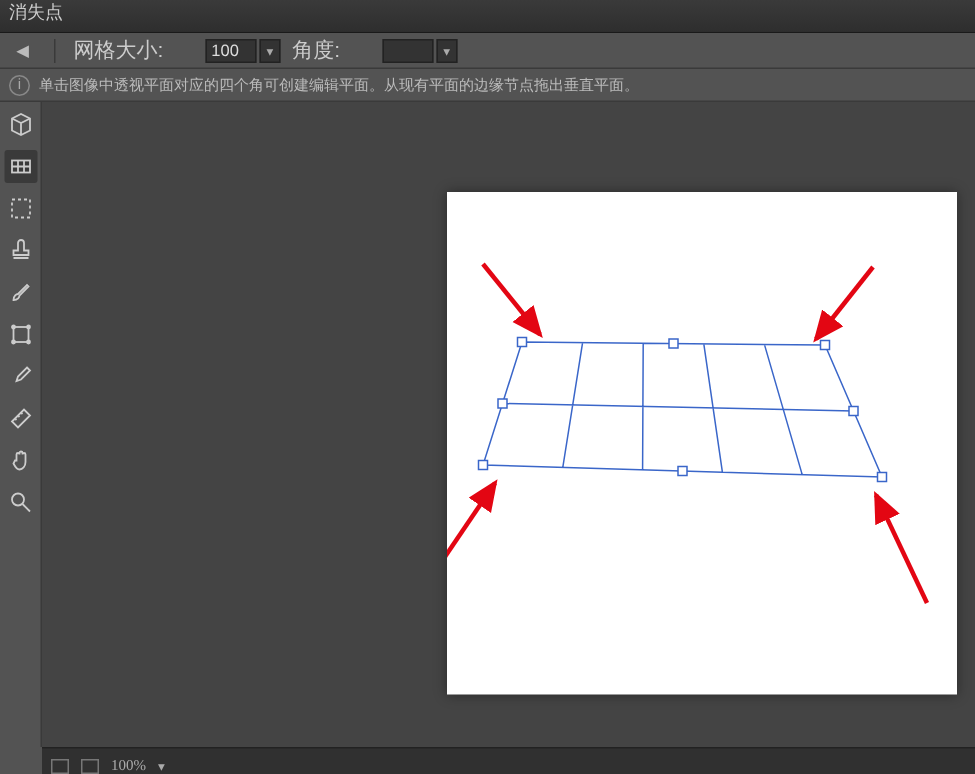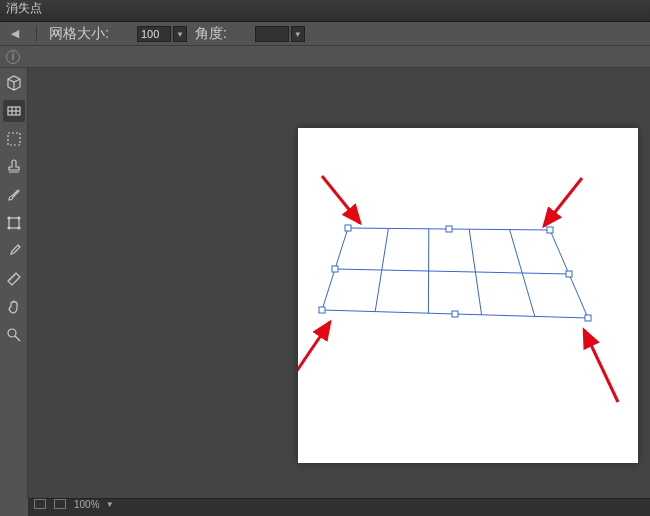--- a/index.html
+++ b/index.html
@@ -76,22 +76,22 @@
     background:#444; overflow:hidden;
   }
   .doc {
     position:absolute; left:270px; top:60px; width:340px; height:335px;
     background:#fff; box-shadow:0 0 8px rgba(0,0,0,.4);
   }
   .doc-svg { position:absolute; inset:0; }
   .statusbar {
     position:absolute; left:28px; right:0; bottom:0; height:18px;
     background:#303030; border-top:1px solid #222;
-    display:flex; align-items:flex-start; gap:8px; padding:0 6px;
-    color:#aaa; font-size:10px;
+    display:flex; align-items:flex-end; gap:8px; padding:0 6px;
+    color:#aaa; font-size:10px;font-family:Liberation Serif, serif;
   }
   .statusbar .box { width:12px; height:10px; border:1px solid #777; }
 </style>
 </head>
 <body>
 
 <div class="titlebar">
   <span class="title">消失点</span>
 </div>
 
@@ -105,20 +105,21 @@
   </span>
   <label>角度:</label>
   <span class="num-input">
     <input value="" style="">
     <span class="dd">▾</span>
   </span>
 </div>
 
 <div class="info-row">
   <span class="icon">i</span>
+  <span class="txt">单击图像中透视平面对应的四个角可创建编辑平面。从现有平面的边缘节点拖出垂直平面。</span>
 </div>
 
 <div class="sidebar">
   <div class="tool">
       <svg viewBox="0 0 16 16">
         <path d="M2 4 L8 1 L14 4 L14 12 L8 15 L2 12 Z M2 4 L8 7 L14 4 M8 7 L8 15"></path>
       </svg>
     </div>
   <div class="tool active">
       <svg viewBox="0 0 16 16">

